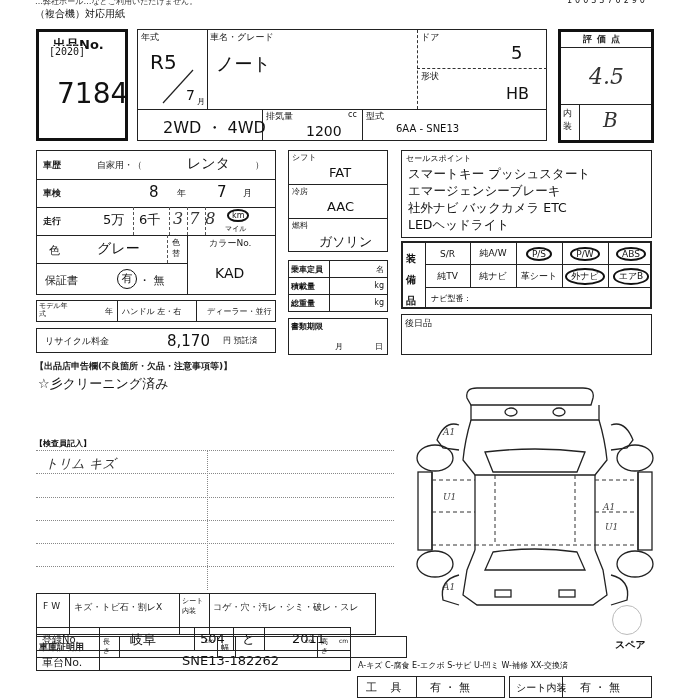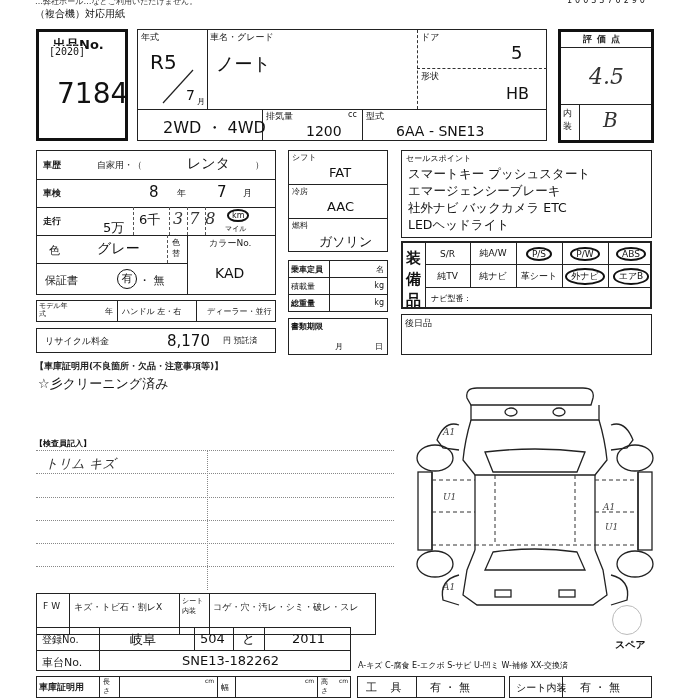--- a/index.html
+++ b/index.html
@@ -48,21 +48,21 @@
   <div class="abs" style="left:373px;top:12px;font-size:18px">5</div>
   <div class="abs lbl" style="left:283px;top:40px">形状</div>
   <div class="abs" style="left:368px;top:54px;font-size:16px">HB</div>
   <div class="vl" style="left:124px;top:79px"></div>
   <div class="vl" style="left:224px;top:79px"></div>
   <div class="abs" style="left:25px;top:88px;font-size:16px">2WD ・ 4WD</div>
   <div class="abs lbl" style="left:128px;top:80px">排気量</div>
   <div class="abs sm" style="left:210px;top:80px">cc</div>
   <div class="abs" style="left:168px;top:93px;font-size:14px">1200</div>
   <div class="abs lbl" style="left:228px;top:80px">型式</div>
-  <div class="abs" style="left:258px;top:93px;font-size:14px">6AA - SNE13</div>
+  <div class="abs" style="left:258px;top:93px;font-size:10px">6AA - SNE13</div>
 </div>
 
 <div class="box thick" style="left:558px;top:29px;width:96px;height:114px">
   <div class="hl" style="top:15px"></div>
   <div class="hl" style="top:72px"></div>
   <div class="abs lbl" style="left:22px;top:1px;letter-spacing:5px;font-weight:bold">評価点</div>
   <div class="abs hand" style="left:28px;top:32px;font-size:22px">4.5</div>
   <div class="abs" style="left:18px;top:72px;bottom:0;border-left:1.5px solid #222"></div>
   <div class="abs lbl" style="left:2px;top:75px;width:12px;line-height:13px">内装</div>
   <div class="abs hand" style="left:42px;top:76px;font-size:20px">B</div>
@@ -78,21 +78,21 @@
   <div class="abs" style="left:150px;top:4px;font-size:14px">レンタ</div>
   <div class="abs lbl" style="left:218px;top:8px">）</div>
 
   <div class="abs lbl" style="left:6px;top:36px;font-weight:bold">車検</div>
   <div class="abs" style="left:112px;top:32px;font-size:15px">8</div>
   <div class="abs lbl" style="left:140px;top:36px">年</div>
   <div class="abs" style="left:180px;top:32px;font-size:15px">7</div>
   <div class="abs lbl" style="left:206px;top:36px">月</div>
 
   <div class="abs lbl" style="left:6px;top:64px;font-weight:bold">走行</div>
-  <div class="abs" style="left:66px;top:68px;font-size:13px">5万</div>
+  <div class="abs" style="left:66px;top:60px;font-size:13px">5万</div>
   <div class="abs" style="left:96px;top:56px;height:28px;border-left:1px dashed #555"></div>
   <div class="abs" style="left:102px;top:60px;font-size:13px">6千</div>
   <div class="abs" style="left:132px;top:56px;height:28px;border-left:1px dashed #555"></div>
   <div class="abs" style="left:150px;top:56px;height:28px;border-left:1px dashed #555"></div>
   <div class="abs" style="left:168px;top:56px;height:28px;border-left:1px dashed #555"></div>
   <div class="abs hand" style="left:136px;top:58px;font-size:16px;letter-spacing:6px">378</div>
   <div class="abs sm oval" style="left:190px;top:58px;padding:0 3px">km</div>
   <div class="abs" style="left:188px;top:73px;font-size:7px">マイル</div>
 
   <div class="abs" style="left:150px;top:84px;bottom:0;border-left:1.5px solid #222"></div>
@@ -131,21 +131,21 @@
   <div class="abs" style="left:38px;top:48px;font-size:13px">AAC</div>
   <div class="abs sm" style="left:3px;top:69px">燃料</div>
   <div class="abs" style="left:30px;top:82px;font-size:13px">ガソリン</div>
 </div>
 <div class="box" style="left:288px;top:260px;width:100px;height:52px">
   <div class="hl" style="top:16px"></div>
   <div class="hl" style="top:33px"></div>
   <div class="vl" style="left:40px"></div>
   <div class="abs sm" style="left:2px;top:3px;font-weight:bold">乗車定員</div>
   <div class="abs sm" style="right:3px;top:3px">名</div>
-  <div class="abs sm" style="left:2px;top:20px;font-weight:normal">積載量</div>
+  <div class="abs sm" style="left:2px;top:20px;font-weight:bold">積載量</div>
   <div class="abs sm" style="right:3px;top:20px">kg</div>
   <div class="abs sm" style="left:2px;top:37px;font-weight:bold">総重量</div>
   <div class="abs sm" style="right:3px;top:37px">kg</div>
 </div>
 <div class="box" style="left:288px;top:318px;width:100px;height:37px">
   <div class="abs sm" style="left:2px;top:2px;font-weight:bold">書類期限</div>
   <div class="abs sm" style="left:46px;top:22px">月</div>
   <div class="abs sm" style="right:4px;top:22px">日</div>
 </div>
 
@@ -154,21 +154,21 @@
   <div class="abs" style="left:6px;top:14px;font-size:12.5px;line-height:17px">
     <div>スマートキー プッシュスタート</div>
     <div>エマージェンシーブレーキ</div>
     <div>社外ナビ バックカメラ ETC</div>
     <div>LEDヘッドライト</div>
   </div>
 </div>
 
 <div class="box" style="left:401px;top:241px;width:251px;height:68px;border-width:2px">
   <div class="vl" style="left:22px"></div>
-  <div class="abs" style="left:3px;top:5px;font-size:15px;width:14px;line-height:21px;font-weight:bold">装備品</div>
+  <div class="abs" style="left:3px;top:5px;font-size:10px;width:14px;line-height:21px;font-weight:bold">装備品</div>
   <div class="abs" style="left:22px;right:0;top:21px;border-top:1.5px solid #222"></div>
   <div class="abs" style="left:22px;right:0;top:44px;border-top:1.5px solid #222"></div>
   <div class="abs" style="left:67px;top:0;height:44px;border-left:1.5px solid #222"></div>
   <div class="abs" style="left:113px;top:0;height:44px;border-left:1.5px solid #222"></div>
   <div class="abs" style="left:159px;top:0;height:44px;border-left:1.5px solid #222"></div>
   <div class="abs" style="left:205px;top:0;height:44px;border-left:1.5px solid #222"></div>
   <div class="cell" style="left:22px;top:0;width:45px;height:21px">S/R</div>
   <div class="cell" style="left:67px;top:0;width:46px;height:21px">純A/W</div>
   <div class="cell" style="left:113px;top:0;width:46px;height:21px">
       <span class="oval">P/S</span>
@@ -188,21 +188,21 @@
   <div class="cell" style="left:205px;top:22px;width:46px;height:22px">
       <span class="oval">エアB</span>
     </div>
   <div class="abs sm" style="left:28px;top:50px">ナビ型番：</div>
 </div>
 
 <div class="box" style="left:401px;top:314px;width:251px;height:41px">
   <div class="abs lbl" style="left:3px;top:2px">後日品</div>
 </div>
 
-<div class="abs lbl" style="left:35px;top:360px;font-weight:bold">【車庫証明用(不良箇所・欠品・注意事項等)】</div>
+<div class="abs lbl" style="left:35px;top:360px;font-weight:bold">【出品店申告欄(不良箇所・欠品・注意事項等)】</div>
 <div class="abs" style="left:38px;top:375px;font-size:13px">☆彡クリーニング済み</div>
 
 <div class="abs sm" style="left:35px;top:438px;font-weight:bold">【検査員記入】</div>
 <div class="dot-line" style="top:450px"></div>
 <div class="dot-line" style="top:473px"></div>
 <div class="dot-line" style="top:497px"></div>
 <div class="dot-line" style="top:520px"></div>
 <div class="dot-line" style="top:543px"></div>
 <div class="dot-line" style="top:566px"></div>
 <div class="abs" style="left:207px;top:450px;height:140px;border-left:1px dotted #888"></div>
@@ -276,21 +276,21 @@
   <div class="abs" style="left:227px;top:0;height:22px;border-left:1.5px solid #222"></div>
   <div class="abs lbl" style="left:5px;top:5px;font-size:10px">登録No.</div>
   <div class="abs" style="left:93px;top:3px;font-size:13px">岐阜</div>
   <div class="abs" style="left:163px;top:3px;font-size:13px">504</div>
   <div class="abs" style="left:205px;top:2px;font-size:13px">と</div>
   <div class="abs" style="left:255px;top:3px;font-size:13px">2011</div>
   <div class="abs lbl" style="left:5px;top:27px;font-size:11px">車台No.</div>
   <div class="abs" style="left:145px;top:25px;font-size:13px">SNE13-182262</div>
 </div>
 
-<div class="box" style="left:36px;top:676px;width:315px;height:22px">
+<div class="box" style="left:36px;top:636px;width:371px;height:22px">
   <div class="vl" style="left:62px"></div>
     <div class="vl" style="left:82px"></div>
     <div class="vl" style="left:180px"></div>
     <div class="vl" style="left:198px"></div>
     <div class="vl" style="left:280px"></div>
   <div class="abs lbl" style="left:2px;top:4px;font-weight:bold">車庫証明用</div>
   <div class="abs" style="left:66px;top:1px;font-size:7px;width:10px;line-height:9px">長さ</div>
   <div class="abs" style="left:168px;top:0;font-size:6px">cm</div>
   <div class="abs sm" style="left:184px;top:5px">幅</div>
   <div class="abs" style="left:268px;top:0;font-size:6px">cm</div>

